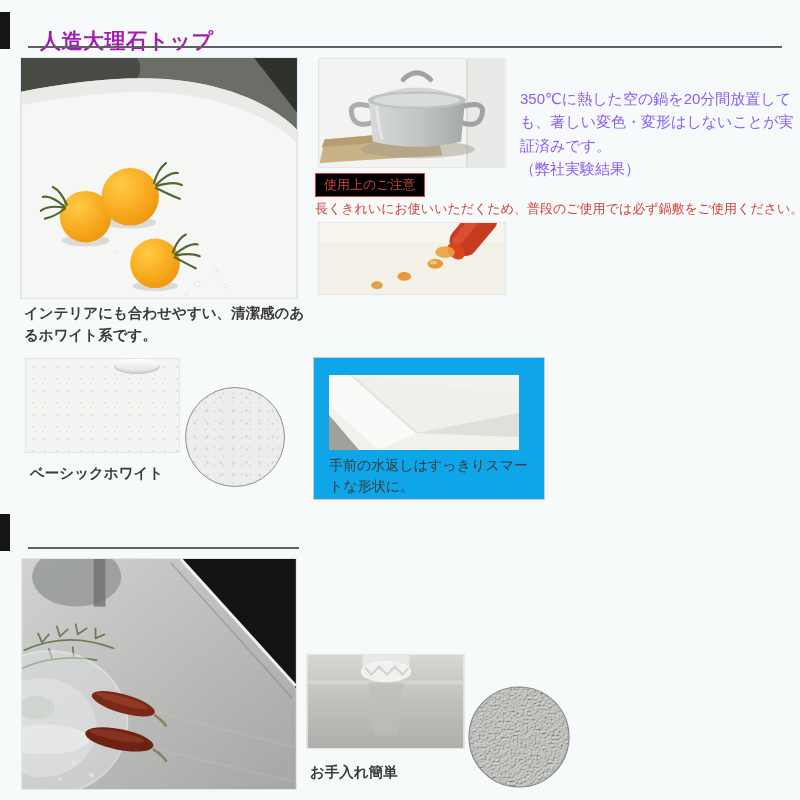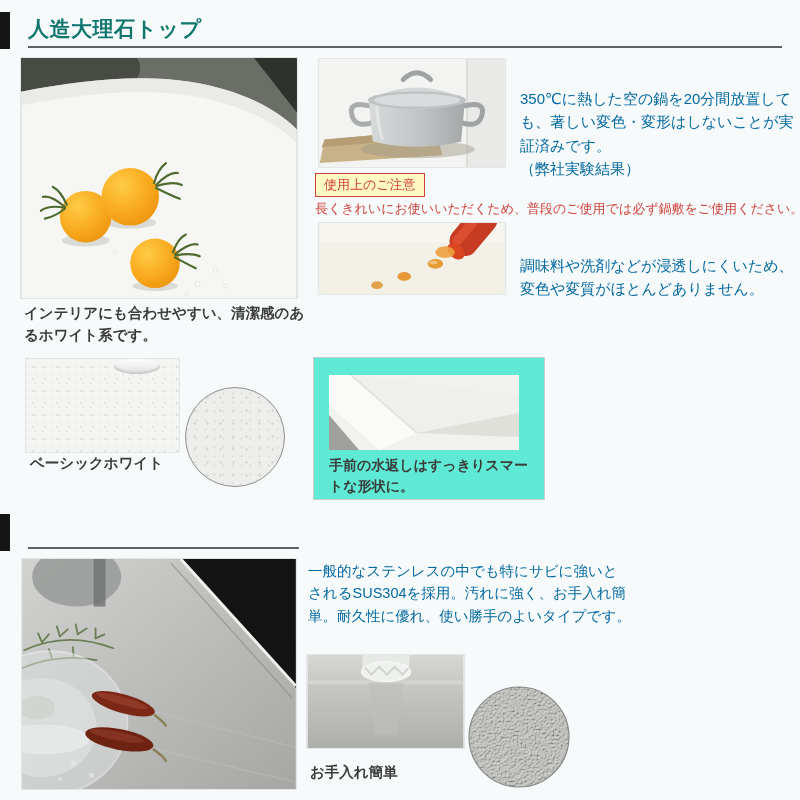--- a/index.html
+++ b/index.html
@@ -1,34 +1,34 @@
 <!DOCTYPE html>
 <html><head>
 <meta charset="utf-8">
 <style>
   html,body{margin:0;padding:0;}
   body{font-family:"Liberation Sans","DejaVu Sans",sans-serif;background:#f7fafb;}
   .stage{position:relative;width:800px;height:800px;background:#f7fafb;overflow:hidden;}
 
   .bar{position:absolute;left:0;width:10px;height:37px;background:#151515;}
-  .sec-title{position:absolute;margin:0;font-size:21px;font-weight:700;color:#0f766e;letter-spacing:.5px;}
+  .sec-title{position:absolute;margin:12px;font-size:21px;font-weight:700;color:#a21caf;letter-spacing:.5px;}
   .rule{position:absolute;height:2px;background:#5f6164;}
 
   .photo{position:absolute;overflow:hidden;background:#f0f0ee;border:1px solid #e3e6e6;box-sizing:border-box;}
   .photo svg{display:block;width:100%;height:100%;}
   .photo-borderless{border:none;}
 
   .caption{position:absolute;margin:0;font-size:14.5px;color:#3b3b3b;line-height:1.5;font-weight:bold;}
   .sub-title{position:absolute;margin:0;font-size:19px;font-weight:700;color:#222;}
-  .body-text{position:absolute;margin:0;font-size:15px;color:#0369a1;line-height:1.55;}
-
-  .caution-label{position:absolute;font-size:13px;color:#d0413b;border:1px solid #d0413b;padding:2px 8px;background:#fef9c3;}
+  .body-text{position:absolute;margin:0;font-size:15px;color:#8b5cf6;line-height:1.55;}
+
+  .caution-label{position:absolute;font-size:13px;color:#d0413b;border:1px solid #d0413b;padding:2px 8px;background:#000000;}
   .caution-text{position:absolute;font-size:13px;color:#d0413b;white-space:nowrap;}
 
-  .edge-box{position:absolute;border:1px solid #c8ccce;background:#5eead4;box-sizing:border-box;font-weight:bold;}
+  .edge-box{position:absolute;border:1px solid #c8ccce;background:#0ea5e9;box-sizing:border-box;}
   .edge-box .photo{border:none;}
   .caption-sm{position:absolute;margin:0;font-size:14px;color:#3b3b3b;line-height:1.5;}
 
   .circle{position:absolute;border-radius:50%;}
   .speckle{background-color:#f4f4f2;background-image:radial-gradient(#e2e2de 1px,transparent 1.2px),radial-gradient(#eaeae6 1px,transparent 1.1px);background-size:12px 12px,8px 8px;background-position:1px 2px,5px 4px;}
   .speckle-big{background-color:#ededeb;background-image:radial-gradient(#d6d6d2 1.2px,transparent 1.4px),radial-gradient(#e0e0dc 1px,transparent 1.2px);background-size:13px 13px,9px 9px;background-position:2px 3px,6px 1px;border:1px solid #8f8f8d;box-sizing:border-box;}
   .droplet{position:absolute;left:88px;top:0;width:46px;height:15px;background:linear-gradient(#ffffff,#dde0de);border-radius:45% 45% 50% 50%;box-shadow:inset 0 -2px 2px #c6c9c6;opacity:.95;}
 </style>
 </head>
 <body>
@@ -134,27 +134,26 @@
         <ellipse cx="5" cy="26" rx="10" ry="7" fill="#d8451f"></ellipse>
       </g>
       <ellipse cx="128" cy="30" rx="10" ry="6" fill="#eda13f" opacity="0.9"></ellipse>
       <ellipse cx="118" cy="42" rx="8" ry="5" fill="#e59a36"></ellipse>
       <ellipse cx="86" cy="55" rx="7" ry="4.5" fill="#e59a36"></ellipse>
       <ellipse cx="58" cy="64" rx="6" ry="4" fill="#e2a04b"></ellipse>
       <ellipse cx="116" cy="40.5" rx="4" ry="2" fill="#f3c178"></ellipse>
     </svg>
   </div>
 
-  <div class="body-text" style="left:520px;top:254px;width:278px;">調味料や洗剤などが浸透しにくいため、変色や変質がほとんどありません。</div>
 
   <div class="photo speckle" style="left:25px;top:358px;width:155px;height:95px;">
     <div class="droplet"></div>
   </div>
   <div class="circle speckle-big" style="left:185px;top:387px;width:100px;height:100px;"></div>
-  <div class="caption" style="left:30px;top:453px;">ベーシックホワイト</div>
+  <div class="caption" style="left:30px;top:463px;">ベーシックホワイト</div>
 
   <div class="edge-box" style="left:313px;top:357px;width:232px;height:143px;">
     <div class="photo photo-borderless" style="left:15px;top:17px;width:190px;height:75px;">
       <svg viewBox="0 0 190 75">
         <rect width="190" height="75" fill="#f1f1ee"></rect>
         <polygon points="0,40 30,75 0,75" fill="#a0a09c"></polygon>
         <polygon points="22,0 88,58 50,75 0,30 0,0" fill="#fafaf8"></polygon>
         <polygon points="22,0 190,20 190,62 88,58" fill="#efefeb"></polygon>
         <polygon points="88,58 190,62 190,38" fill="#dfe0da"></polygon>
         <path d="M22,0 L88,58" stroke="#e4e4df" stroke-width="2" fill="none"></path>
@@ -216,21 +215,20 @@
         <path d="M35,3 Q47,8 51,13" stroke="#8a7f58" stroke-width="2.5" fill="none"></path>
       </g>
       <g fill="#e3e5e3" opacity="0.85">
         <circle cx="52" cy="206" r="3"></circle>
           <circle cx="70" cy="218" r="2.5"></circle>
           <circle cx="38" cy="222" r="2"></circle>
       </g>
     </svg>
   </div>
 
-  <div class="body-text" style="left:308px;top:560px;width:324px;font-size:14.5px;">一般的なステンレスの中でも特にサビに強いとされるSUS304を採用。汚れに強く、お手入れ簡単。耐久性に優れ、使い勝手のよいタイプです。</div>
 
   <div class="photo" style="left:306px;top:654px;width:159px;height:95px;">
     <svg viewBox="0 0 159 95">
       <defs>
         <linearGradient id="p7bg" x1="0" y1="0" x2="0" y2="1">
           <stop offset="0" stop-color="#d6d7d3"></stop>
             <stop offset="0.45" stop-color="#c2c3bf"></stop>
             <stop offset="1" stop-color="#aeafab"></stop>
         </linearGradient>
       </defs>

